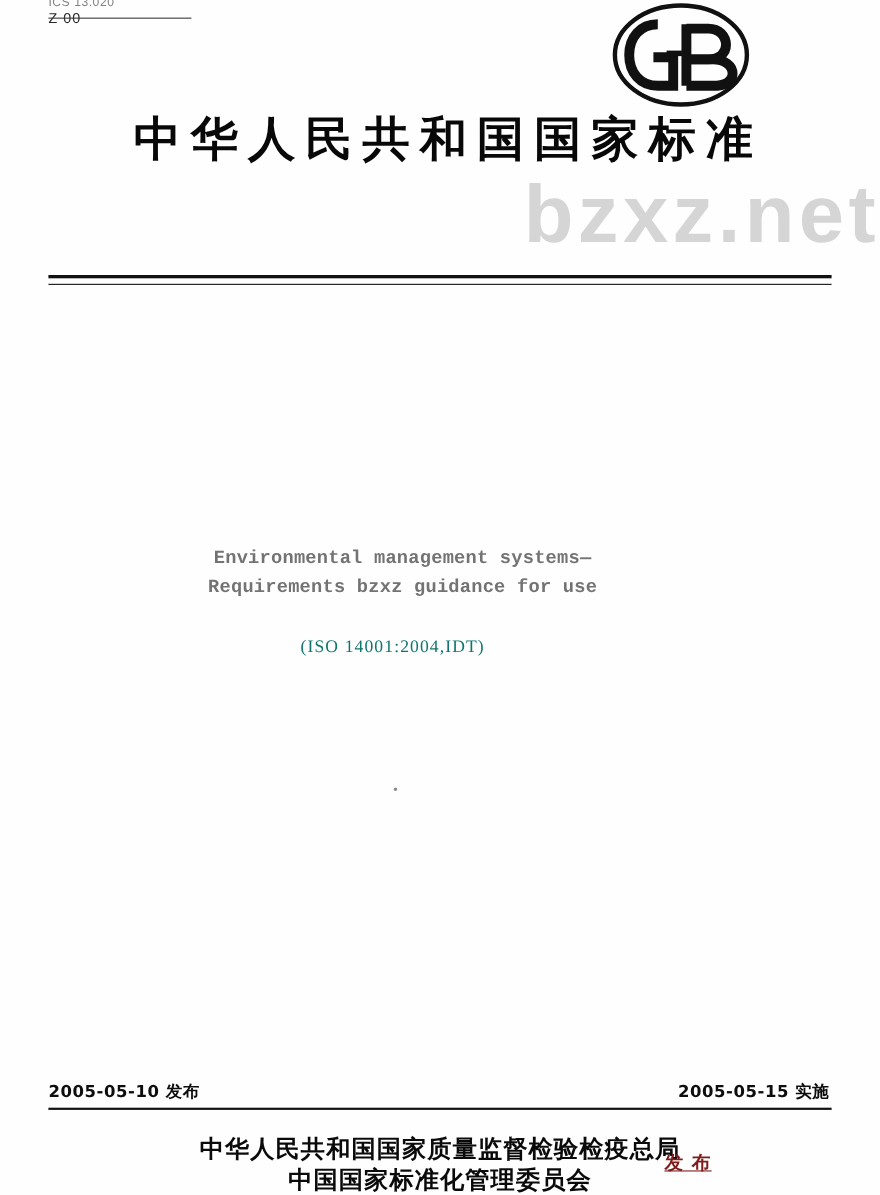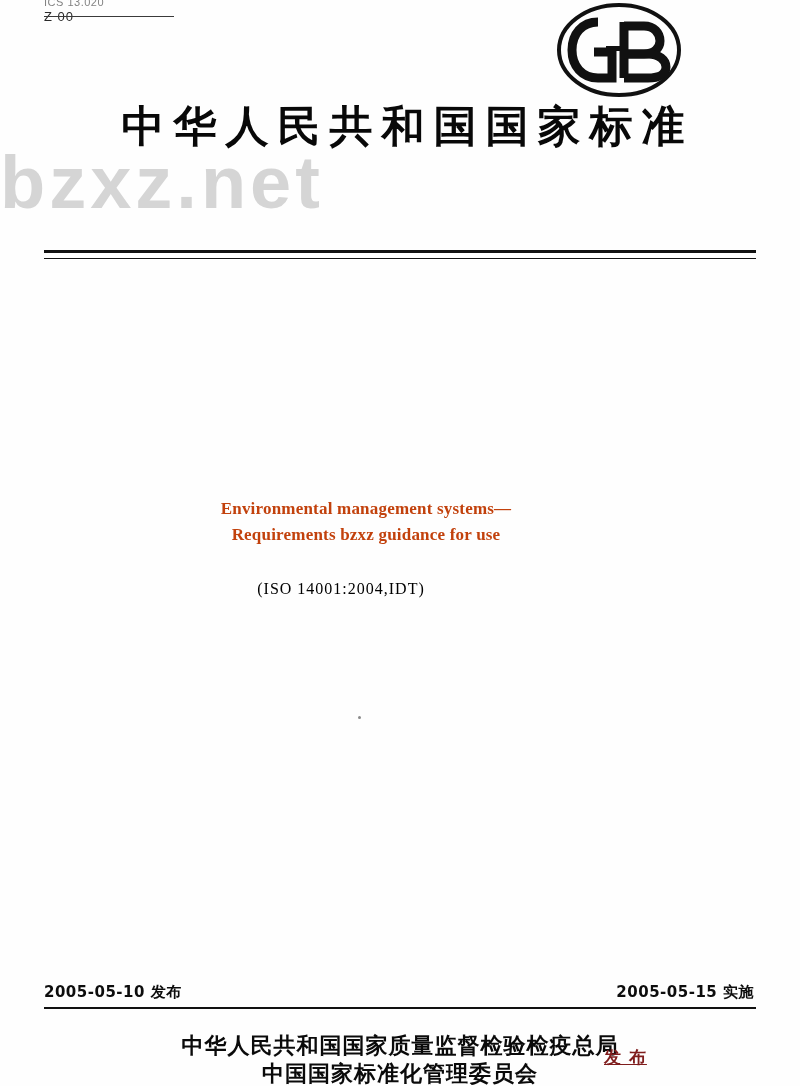--- a/index.html
+++ b/index.html
@@ -77,23 +77,23 @@
     font-size: 43px;
     letter-spacing: 9px;
     color: #080808;
     text-indent: 9px;
   }
 
   
   .watermark {
     position: absolute;
     left: 0;
-    top: 140px;
-    width: 800px;
-    text-align: left;
+    top: 152px;
+    width: 800px;
+    text-align: right;
     font-family: "Liberation Sans", sans-serif;
     font-weight: 700;
     font-size: 74px;
     letter-spacing: 4px;
     color: rgba(120,120,120,0.30);
     pointer-events: none;
     user-select: none;
   }
 
   
@@ -150,37 +150,38 @@
     letter-spacing: 2px;
     color: #0a0a0a;
     white-space: pre;
   }
   .doc-title-en {
     position: absolute;
     left: 0;
     top: 496px;
     width: 732px;
     text-align: center;
-    font-family: Liberation Serif, serif;
+    font-family: Liberation Mono, monospace;
     font-weight: 700;
     font-size: 17px;
     line-height: 26px;
-    color: #c2410c;
+    color: #737373;
     letter-spacing: 0.2px;
   }
   .doc-idt {
     position: absolute;
     left: 0;
     top: 580px;
     width: 682px;
     text-align: center;
     font-family: "Liberation Serif", serif;
     font-size: 16px;
-    color: #000000;
+    color: #0f766e;
     letter-spacing: 1px;
+    padding-left: 16px;
   }
 
   .speck {
     position: absolute;
     left: 358px;
     top: 716px;
     width: 3px;
     height: 3px;
     background: #8a8a8a;
     border-radius: 50%;

